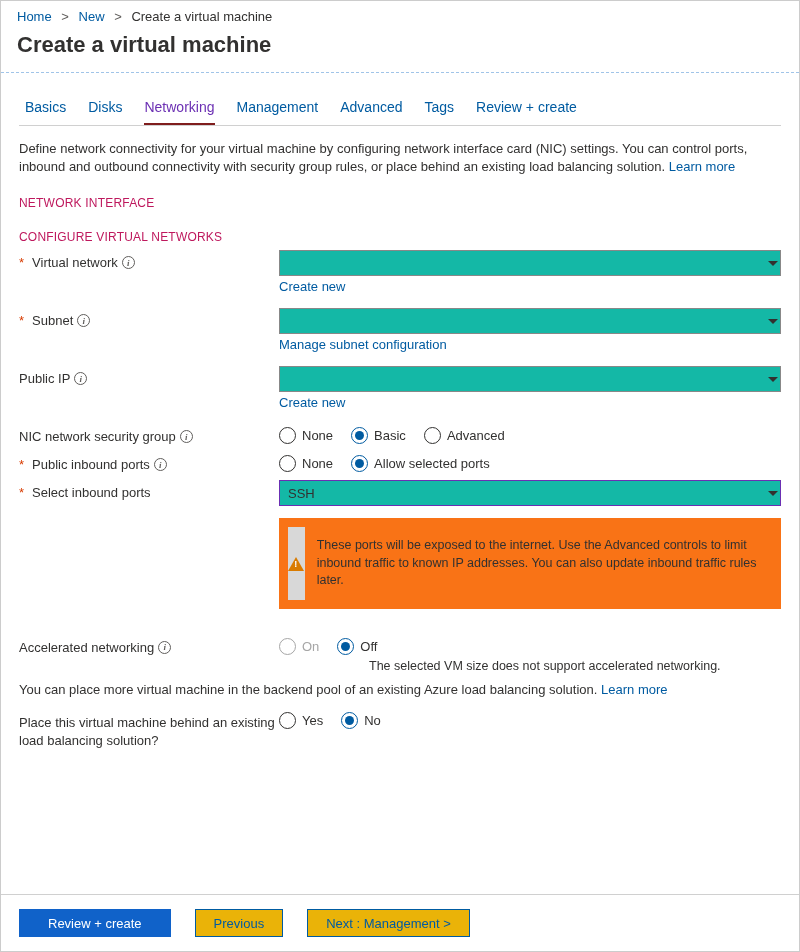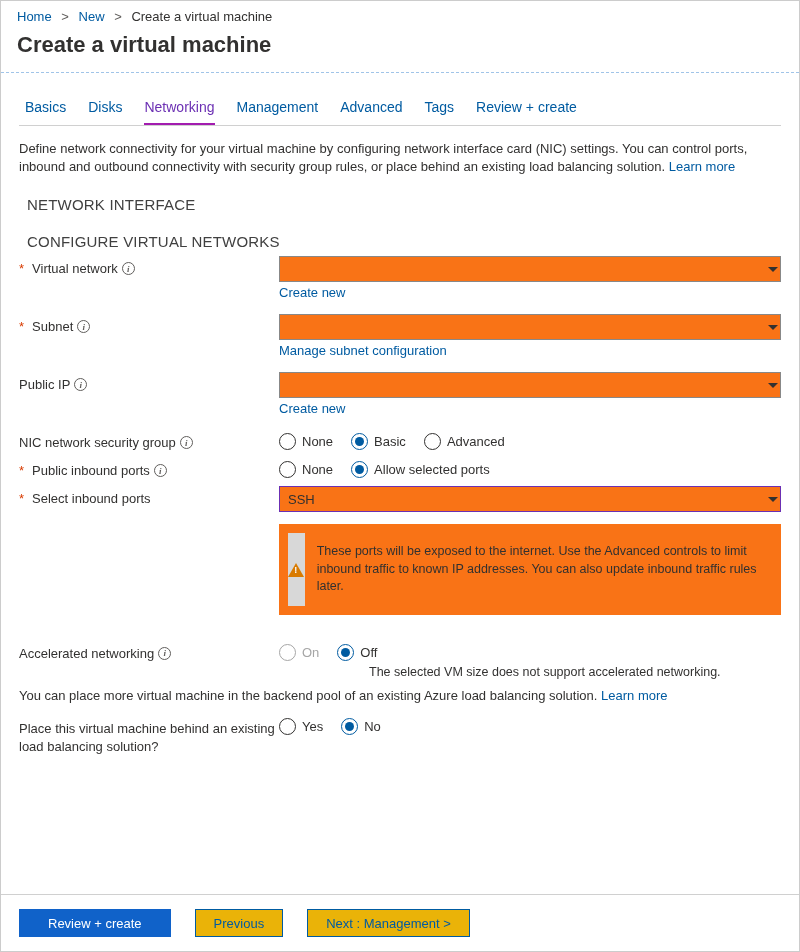--- a/index.html
+++ b/index.html
@@ -44,29 +44,29 @@
     margin-bottom: 14px;
   }
   .tab {
     padding: 6px 0 8px 0;
     color: #005ba1;
     font-size: 14px;
     cursor: pointer;
   }
   .tab.active {
     color: #6b2fb3;
-    border-bottom: 2px solid #a21caf;
+    border-bottom: 2px solid #7f1d1d;
   }
   .desc { font-size: 13px; margin-bottom: 6px; color: #323130; line-height: 1.4; }
   .link { color: #005ba1; cursor: pointer; }
   .section-label {
-    font-size: 15px;
+    font-size: 12px;
     letter-spacing: 0.2px;
-    color: #404040;
-    margin: 20px 0 6px 8px;
+    color: #be185d;
+    margin: 20px 0 6px 0;
     font-weight: 400;
   }
   .section-label.upper { text-transform: none; }
   .form-row {
     display: flex;
     align-items: flex-start;
     margin-bottom: 8px;
   }
   .form-label-col {
     width: 260px;
@@ -92,21 +92,21 @@
     align-items: center;
     justify-content: center;
     color: #605e5c;
     font-family: Georgia, serif;
     font-style: italic;
   }
   .select-box {
     width: 100%;
     height: 26px;
     border: 1px solid #888;
-    background: #f97316;
+    background: #14b8a6;
     display: flex;
     align-items: center;
     justify-content: space-between;
     padding: 0 2px 0 8px;
     font-size: 13px;
     cursor: pointer;
   }
   .select-box.highlight { border: 1px solid #6b2fb3; }
   .chevron {
     width: 0; height: 0;

